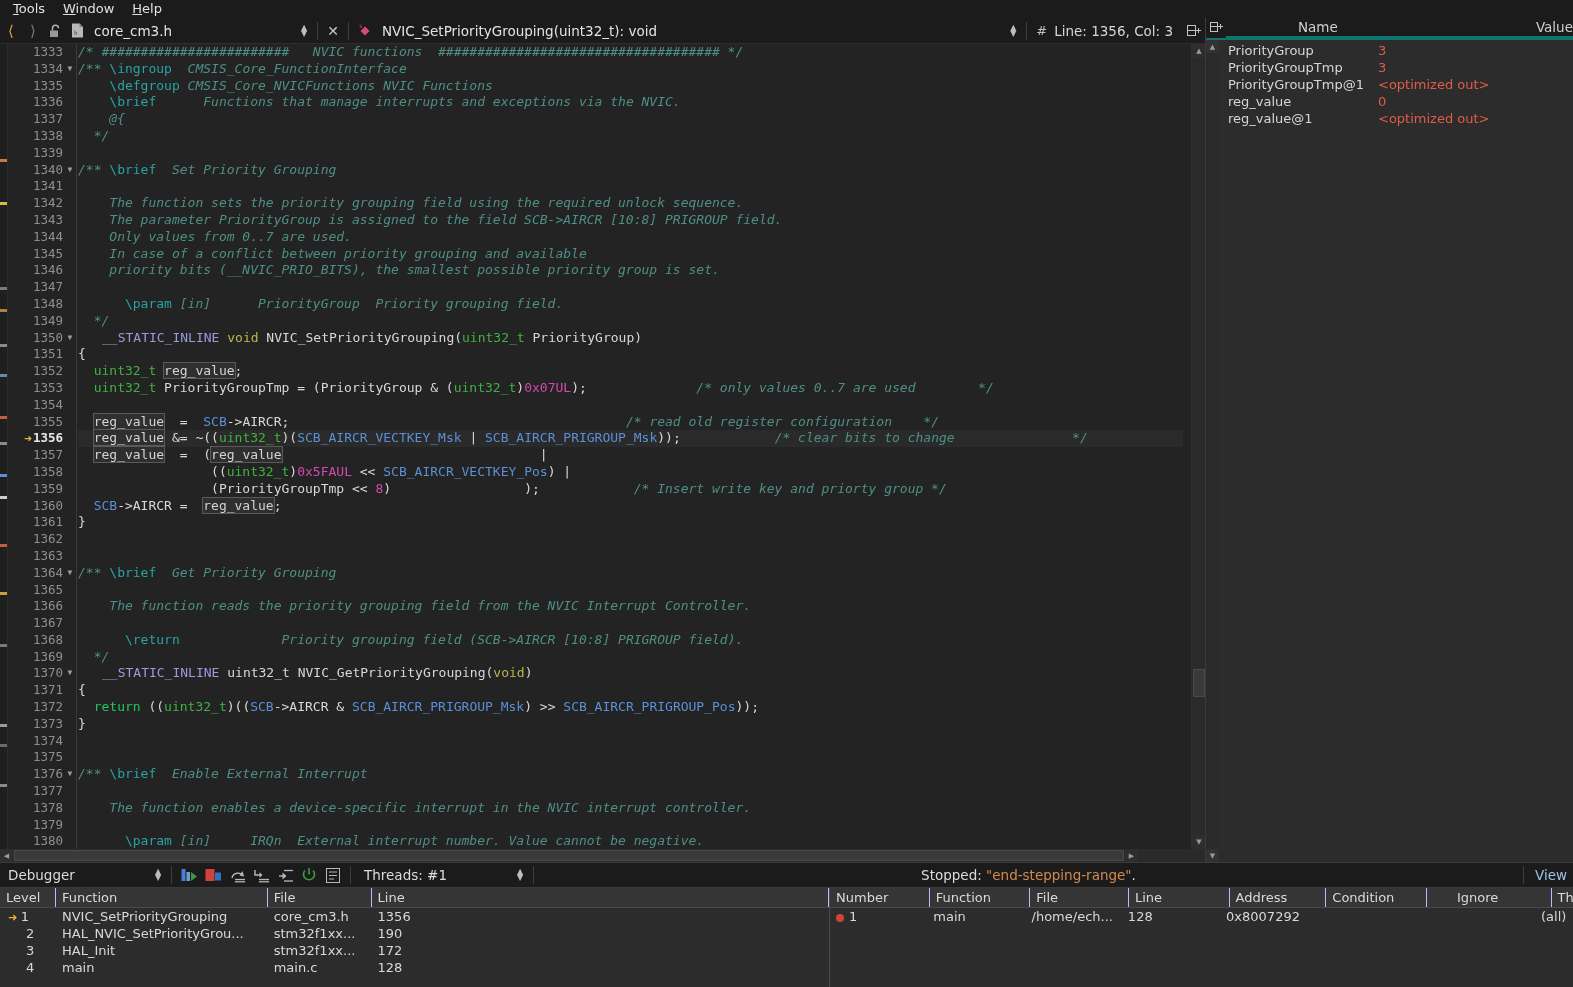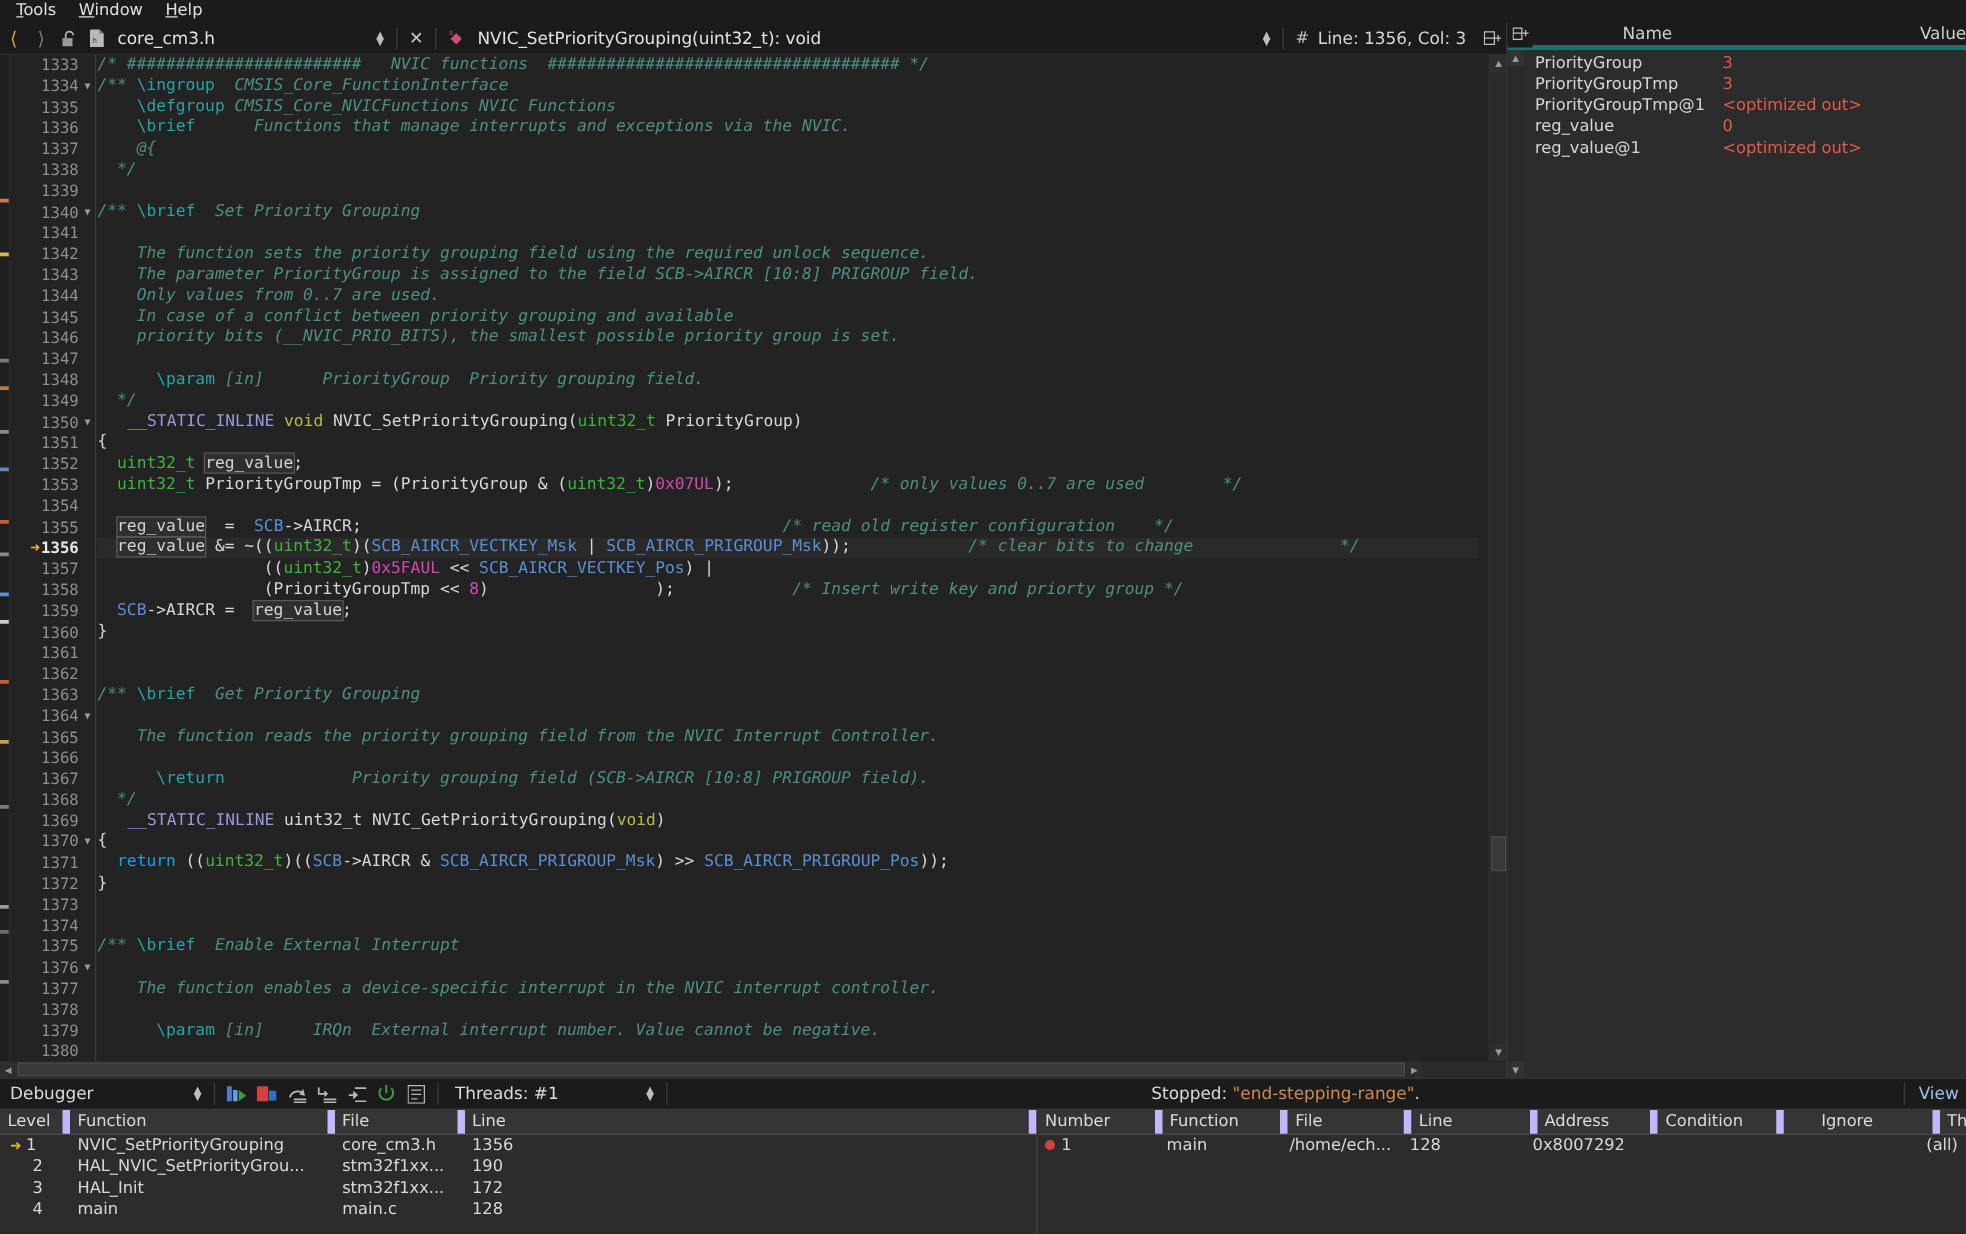--- a/index.html
+++ b/index.html
@@ -88,21 +88,21 @@
   }
   .exec-arrow {
     position: absolute; left: 10px; top: 3px; width: 14px; height: 11px;
     color: #e8b33a; font-size: 13px; line-height: 11px;
   }
 
   
   .cm  { color: #4e8f85; font-style: italic; }      
   .dox { color: #29a3a3; font-style: normal; }
   .kw  { color: #b9b94a; }                           
-  .kw2 { color: #0ea5e9; margin-top: 32px; }                           
+  .kw2 { color: #22c55e; margin-top: 32px; }                           
   .mac { color: #9a9ae0; padding-left: 24px; }                           
   .typ { color: #3fb33f; }                           
   .num { color: #d24ab0; }                           
   .idb { color: #5b8fd6; }                           
   .pl  { color: #d8d8d8; }                           
   .occ { background: #2f2f2f; outline: 1px solid #5a5a5a; }
 
   
   #ed-vscroll {
     position: absolute; top: 44px; left: 1191px; width: 14px; height: 805px;
@@ -164,21 +164,21 @@
   
   #bottom {
     position: absolute; top: 888px; left: 0; width: 1573px; height: 99px;
     background: #2c2c2c; display: flex;
   }
   .btable { height: 99px; background:#2c2c2c; }
   #stacktable { width: 830px; border-right:1px solid #4a4a4a; }
   #bptable   { width: 743px; }
   .thead { display:flex; height:20px; background:#353535; border-bottom:1px solid #4a4a4a; }
   .th { font-size:13px; color:#dadada; line-height:20px; padding-left:6px;
-        border-right:6px solid #c4b5fd; overflow:hidden; white-space:nowrap; }
+        border-right:1px solid #c4b5fd; overflow:hidden; white-space:nowrap; }
   .trow { display:flex; height:17px; }
   .td { font-size:13px; color:#d8d8d8; line-height:17px; padding-left:6px;
         overflow:hidden; white-space:nowrap; }
   .arrow-sm { color:#e8b33a; font-size:11px; }
   .bp-dot { display:inline-block; width:8px; height:8px; border-radius:50%;
             background:#d0433a; vertical-align:middle; margin-right:5px; }
 
   
   .c-level { width: 56px; }  .c-func { width: 212px; }
   .c-file  { width: 104px; } .c-line { width: 458px; }
@@ -341,20 +341,21 @@
         <div class="row"></div>
         <div class="row"><span class="cm">      </span><span class="dox">\param</span><span class="cm"> [in]      PriorityGroup  Priority grouping field.</span></div>
         <div class="row"><span class="cm">  */</span></div>
         <div class="row"><span class="mac">__STATIC_INLINE</span><span class="pl"> </span><span class="kw">void</span><span class="pl"> NVIC_SetPriorityGrouping(</span><span class="typ">uint32_t</span><span class="pl"> PriorityGroup)</span></div>
         <div class="row"><span class="pl">{</span></div>
         <div class="row"><span class="pl">  </span><span class="typ">uint32_t</span><span class="pl"> </span><span class="occ">reg_value</span><span class="pl">;</span></div>
         <div class="row"><span class="pl">  </span><span class="typ">uint32_t</span><span class="pl"> PriorityGroupTmp = (PriorityGroup &amp; (</span><span class="typ">uint32_t</span><span class="pl">)</span><span class="num">0x07UL</span><span class="pl">);              </span><span class="cm">/* only values 0..7 are used        */</span></div>
         <div class="row"></div>
         <div class="row"><span class="pl">  </span><span class="occ">reg_value</span><span class="pl">  =  </span><span class="idb">SCB</span><span class="pl">-&gt;AIRCR;                                           </span><span class="cm">/* read old register configuration    */</span></div>
         <div class="row" style="background: rgb(42, 42, 42);"><span class="pl">  </span><span class="occ">reg_value</span><span class="pl"> &amp;= ~((</span><span class="typ">uint32_t</span><span class="pl">)(</span><span class="idb">SCB_AIRCR_VECTKEY_Msk</span><span class="pl"> | </span><span class="idb">SCB_AIRCR_PRIGROUP_Msk</span><span class="pl">));            </span><span class="cm">/* clear bits to change               */</span></div>
+        <div class="row"><span class="pl">  </span><span class="occ">reg_value</span><span class="pl">  =  (</span><span class="occ">reg_value</span><span class="pl">                                 |</span></div>
         <div class="row"><span class="pl">                 ((</span><span class="typ">uint32_t</span><span class="pl">)</span><span class="num">0x5FAUL</span><span class="pl"> &lt;&lt; </span><span class="idb">SCB_AIRCR_VECTKEY_Pos</span><span class="pl">) |</span></div>
         <div class="row"><span class="pl">                 (PriorityGroupTmp &lt;&lt; </span><span class="num">8</span><span class="pl">)                 );            </span><span class="cm">/* Insert write key and priorty group */</span></div>
         <div class="row"><span class="pl">  </span><span class="idb">SCB</span><span class="pl">-&gt;AIRCR =  </span><span class="occ">reg_value</span><span class="pl">;</span></div>
         <div class="row"><span class="pl">}</span></div>
         <div class="row"></div>
         <div class="row"></div>
         <div class="row"><span class="cm">/** </span><span class="dox">\brief</span><span class="cm">  Get Priority Grouping</span></div>
         <div class="row"></div>
         <div class="row"><span class="cm">    The function reads the priority grouping field from the NVIC Interrupt Controller.</span></div>
         <div class="row"></div>

